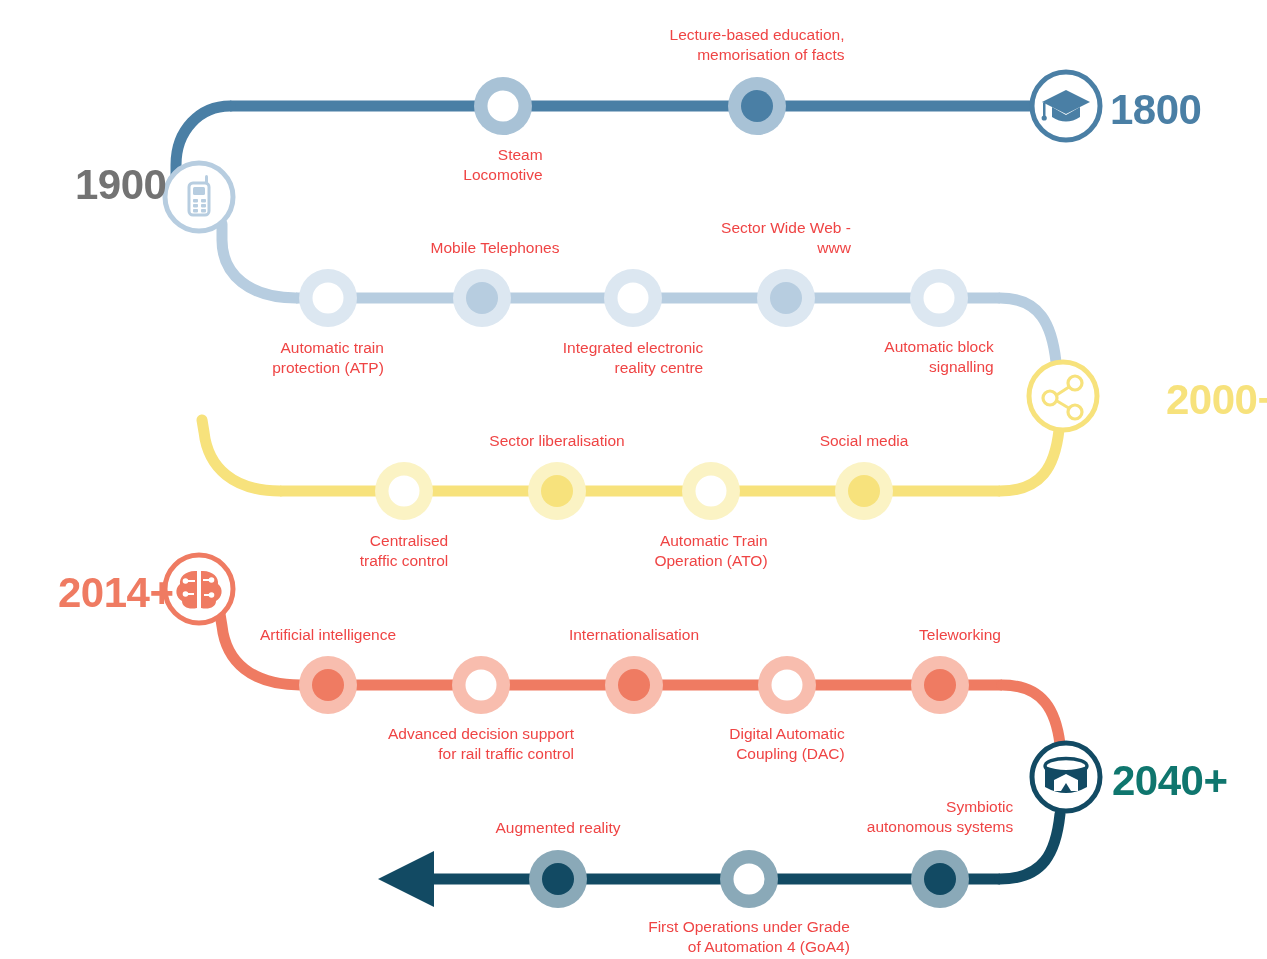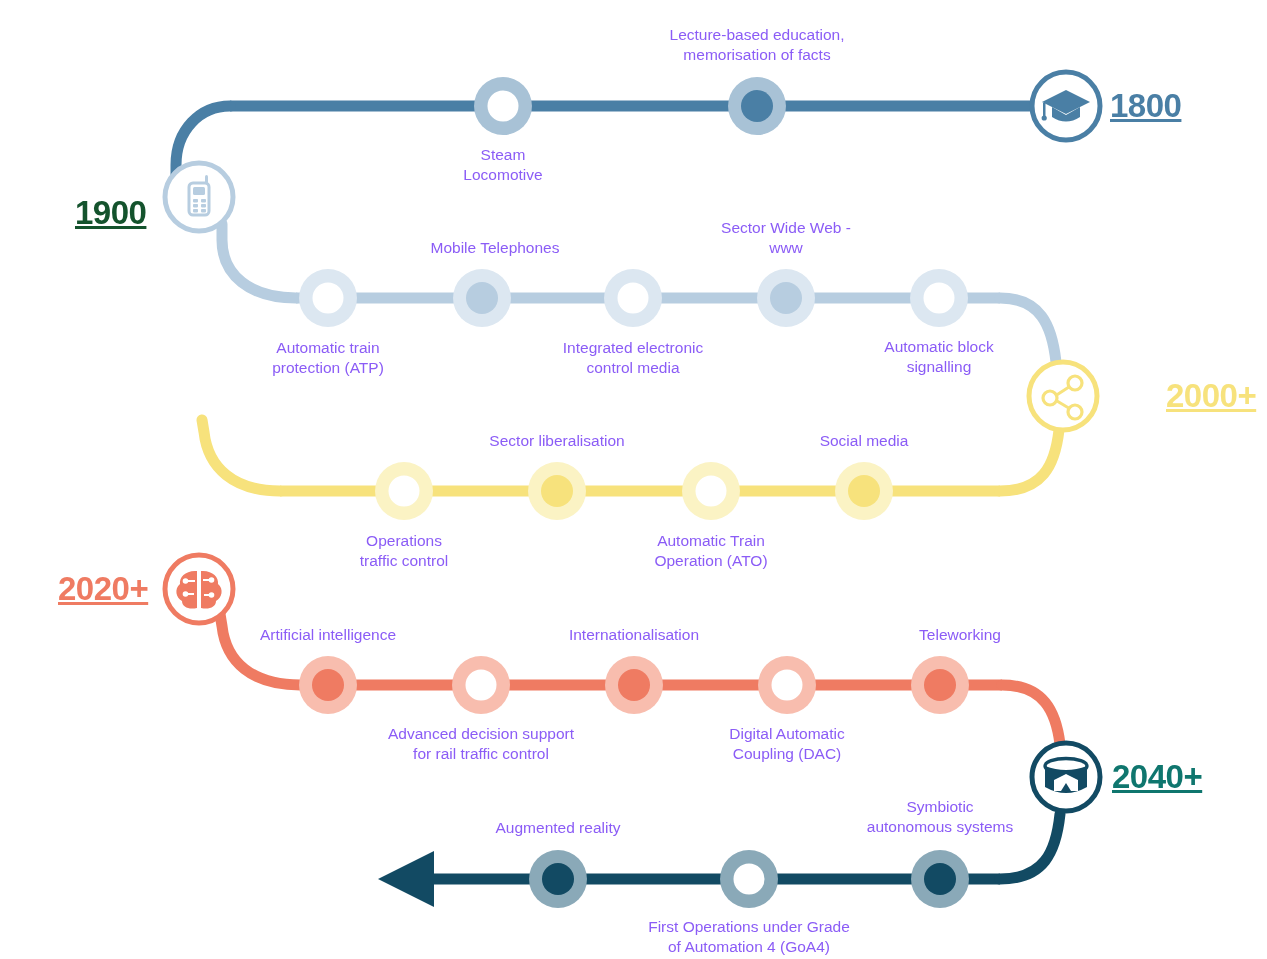--- a/index.html
+++ b/index.html
@@ -22,31 +22,30 @@
   #timeline-svg {
     position: absolute;
     left: 0;
     top: 0;
     width: 1267px;
     height: 959px;
   }
   .era-label {
     position: absolute;
     font-weight: bold;
-    font-size: 33px;
+    font-size: 42px;
     letter-spacing: -0.5px;
     white-space: nowrap;
     line-height: 1;
-    text-decoration: underline;
   }
   .node-label {
     position: absolute;
     font-size: 15.5px;
-    color: #8b5cf6;
-    text-align: center;
+    color: #ef4444;
+    text-align: right;
     line-height: 1.27;
     white-space: pre;
     transform: translateX(-50%);
   }
 </style>
 </head>
 <body>
 
 <div id="stage">
 
@@ -220,41 +219,41 @@
             <path d="M 1045 766 L 1045 787 Q 1066 799 1087 787 L 1087 766 Q 1066 774 1045 766 Z" fill="#124a63"></path>
             <polygon points="1054,791 1054,780 1066,774 1078,780 1078,791 1071,791 1066,783 1061,791" fill="#ffffff"></polygon>
           </g>
         </g>
       </g>
 
   </svg>
 
   <div id="era-labels">
       <div class="era-label" style="left: 1110px; top: 89px; color: rgb(74, 127, 165);">1800</div>
-      <div class="era-label" style="left: 75px; top: 196px; color: #14532d;">1900</div>
+      <div class="era-label" style="left: 75px; top: 164px; color: #737373;">1900</div>
       <div class="era-label" style="left: 1166px; top: 379px; color: rgb(247, 226, 124);">2000+</div>
-      <div class="era-label" style="left: 58px; top: 572px; color: rgb(239, 123, 98);">2020+</div>
+      <div class="era-label" style="left: 58px; top: 572px; color: rgb(239, 123, 98);">2014+</div>
       <div class="era-label" style="left: 1112px; top: 760px; color: #0f766e; text-align: right;">2040+</div>
     </div>
 
   <div id="node-labels">
       <div class="node-label" style="left: 503px; top: 145px;">Steam
 Locomotive</div>
       <div class="node-label" style="left: 757px; top: 25px;">Lecture-based education,
 memorisation of facts</div>
       <div class="node-label" style="left: 328px; top: 338px;">Automatic train
 protection (ATP)</div>
       <div class="node-label" style="left: 482px; top: 238px; padding-left: 26px;">Mobile Telephones</div>
       <div class="node-label" style="left: 633px; top: 338px;">Integrated electronic
-control media</div>
+reality centre</div>
       <div class="node-label" style="left: 786px; top: 218px;">Sector Wide Web -
 www</div>
       <div class="node-label" style="left: 939px; top: 337px;">Automatic block
 signalling</div>
-      <div class="node-label" style="left: 404px; top: 531px;">Operations
+      <div class="node-label" style="left: 404px; top: 531px;">Centralised
 traffic control</div>
       <div class="node-label" style="left: 557px; top: 431px;">Sector liberalisation</div>
       <div class="node-label" style="left: 711px; top: 531px;">Automatic Train
 Operation (ATO)</div>
       <div class="node-label" style="left: 864px; top: 431px;">Social media</div>
       <div class="node-label" style="left: 328px; top: 625px;">Artificial intelligence</div>
       <div class="node-label" style="left: 481px; top: 724px;">Advanced decision support
 for rail traffic control</div>
       <div class="node-label" style="left: 634px; top: 625px;">Internationalisation</div>
       <div class="node-label" style="left: 787px; top: 724px;">Digital Automatic

